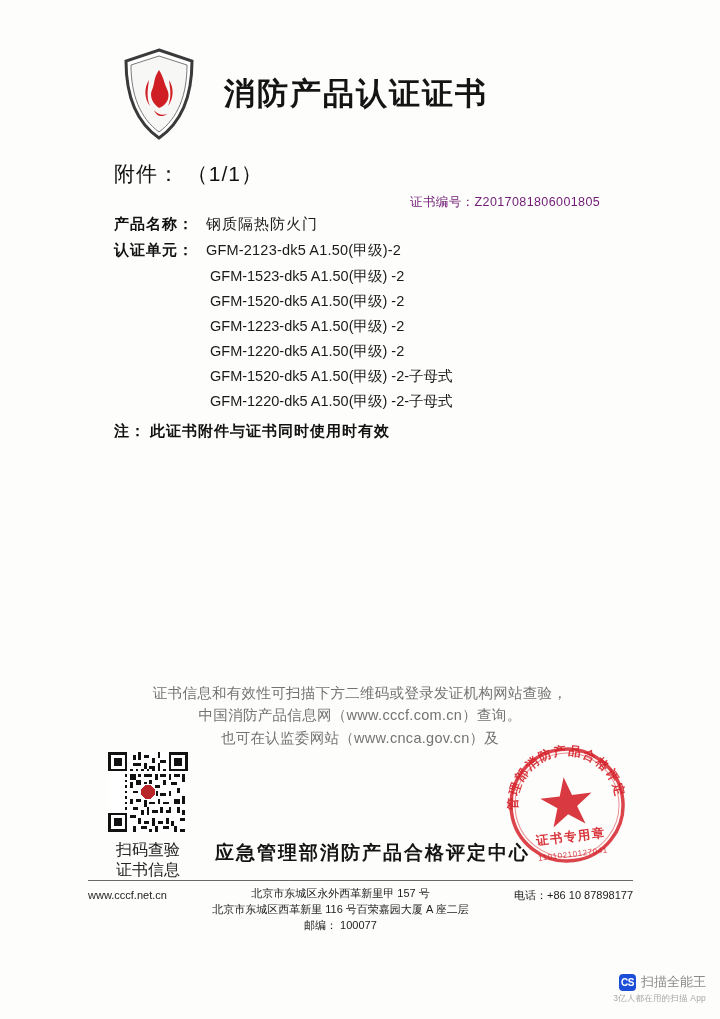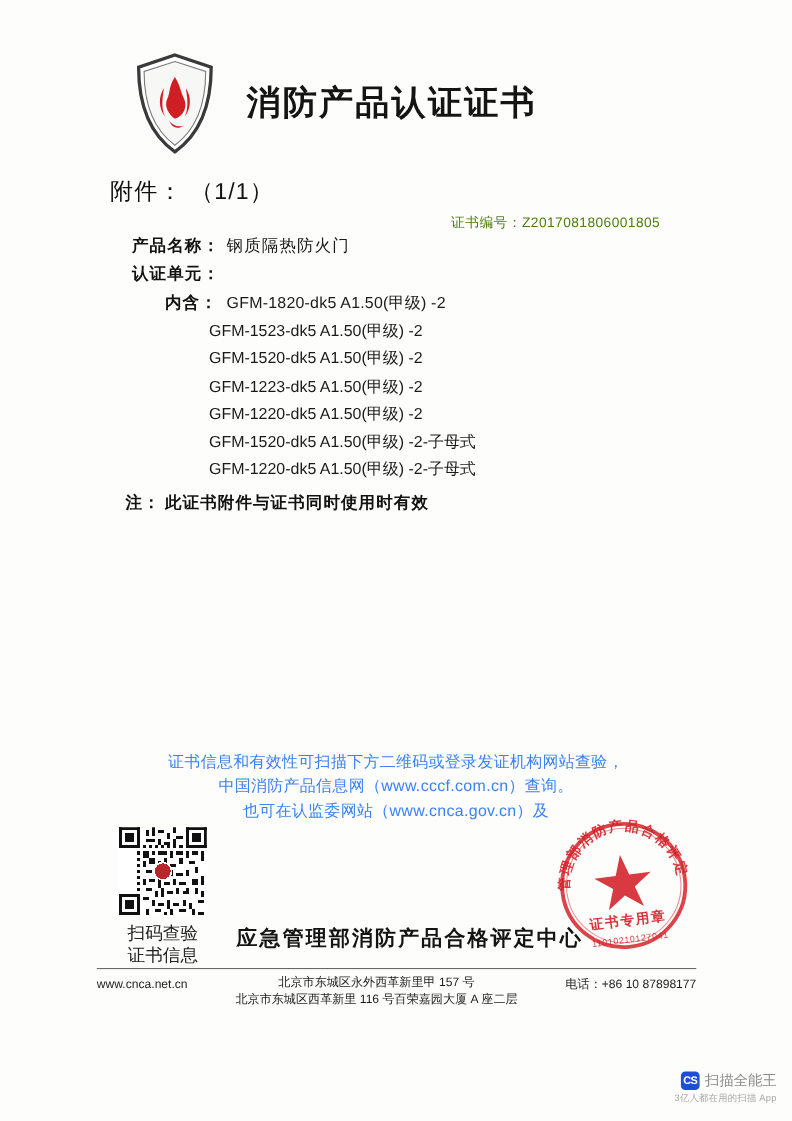--- a/index.html
+++ b/index.html
@@ -49,32 +49,32 @@
     letter-spacing: 2px;
     color: #141414;
     margin-left: 28px;
     white-space: nowrap;
   }
 
   
   .attachment-line {
     position: absolute;
     top: 160px;
-    left: 100px;
+    left: 114px;
     font-size: 21px;
     letter-spacing: 1px;
     color: #111;
     font-family: "Liberation Sans", "DejaVu Sans", sans-serif;
   }
   .cert-no {
     position: absolute;
     top: 194px;
     left: 410px;
     font-size: 12.5px;
-    color: #4d7c0f;
+    color: #701a75;
     font-family: "Liberation Sans", "DejaVu Sans", sans-serif;
     letter-spacing: 0.4px;
   }
 
   .field-block {
     position: absolute;
     top: 215px;
     left: 114px;
     width: 520px;
   }
@@ -85,40 +85,39 @@
     line-height: 1.25;
   }
   .field-label {
     font-family: "Liberation Sans", "DejaVu Sans", sans-serif;
     font-weight: bold;
     font-size: 15px;
     letter-spacing: 1px;
     width: 92px;
     flex: 0 0 92px;
     color: #111;
-    text-align: center;
   }
   .field-label.indent {
     padding-left: 28px;
     width: 64px;
     flex: 0 0 64px;
   }
   .field-value {
     font-family: "Liberation Sans", "DejaVu Sans", sans-serif;
     font-size: 14.5px;
     letter-spacing: 0.2px;
     color: #1a1a1a;
   }
   .field-value.bold-cn {
     font-weight: normal;
     font-size: 15px;
     letter-spacing: 1px;
   }
   .sub-row {
-    margin-left: 76px;
+    margin-left: 96px;
     font-family: "Liberation Sans", "DejaVu Sans", sans-serif;
     font-size: 14.5px;
     color: #1a1a1a;
     margin-bottom: 7px;
     line-height: 1.25;
   }
   .note-row {
     display: flex;
     align-items: baseline;
     margin-top: 12px;
@@ -143,21 +142,21 @@
   
   .verify-para {
     position: absolute;
     top: 682px;
     left: 0;
     width: 720px;
     text-align: center;
     font-family: "Liberation Sans", "DejaVu Sans", sans-serif;
     font-size: 14.5px;
     line-height: 1.55;
-    color: #3b82f6;
+    color: #737373;
     letter-spacing: 0.3px;
   }
 
   
   .qr-wrap {
     position: absolute;
     top: 752px;
     left: 105px;
     width: 86px;
     text-align: center;
@@ -295,26 +294,23 @@
 
   <div class="field-block">
 
     <div class="field-row">
       <div class="field-label">产品名称：</div>
       <div class="field-value bold-cn">钢质隔热防火门</div>
     </div>
 
     <div class="field-row">
       <div class="field-label">认证单元：</div>
-    </div>
-
-    <div class="field-row">
-      <div class="field-label indent">内含：</div>
-      <div class="field-value">GFM-1820-dk5 A1.50(甲级) -2</div>
-    </div>
+      <div class="field-value">GFM-2123-dk5 A1.50(甲级)-2</div>
+    </div>
+
 
     <div class="sub-row">GFM-1523-dk5 A1.50(甲级) -2</div>
     <div class="sub-row">GFM-1520-dk5 A1.50(甲级) -2</div>
     <div class="sub-row">GFM-1223-dk5 A1.50(甲级) -2</div>
     <div class="sub-row">GFM-1220-dk5 A1.50(甲级) -2</div>
     <div class="sub-row">GFM-1520-dk5 A1.50(甲级) -2-子母式</div>
     <div class="sub-row">GFM-1220-dk5 A1.50(甲级) -2-子母式</div>
 
     <div class="note-row">
       <div class="note-label">注：</div>
@@ -459,24 +455,25 @@
       <text x="70" y="106" text-anchor="middle" font-family="'Liberation Sans','DejaVu Sans',sans-serif" font-size="12.5" fill="#d5232b" font-weight="bold" letter-spacing="1.5" opacity="0.92">证书专用章</text>
       <text x="70" y="122" text-anchor="middle" font-family="'Liberation Sans','DejaVu Sans',sans-serif" font-size="8" fill="#d5232b" letter-spacing="0.6" opacity="0.85">11010210127041</text>
     </svg>
   </div>
 
   <div class="issuer">应急管理部消防产品合格评定中心</div>
 
   <div class="footer-rule"></div>
   <div class="footer">
     <div class="footer-row">
-      <div class="footer-left">www.cnca.net.cn</div>
+      <div class="footer-left">www.cccf.net.cn</div>
       <div class="footer-center">
         <div>北京市东城区永外西革新里甲 157 号</div>
         <div>北京市东城区西革新里 116 号百荣嘉园大厦 A 座二层</div>
+        <div>邮编： 100077</div>
       </div>
       <div class="footer-right">电话：+86 10 87898177</div>
     </div>
   </div>
 
   <div class="app-badge">
     <div class="app-badge-main">
       <span class="cs-mark">CS</span>
       <span>扫描全能王</span>
     </div>

